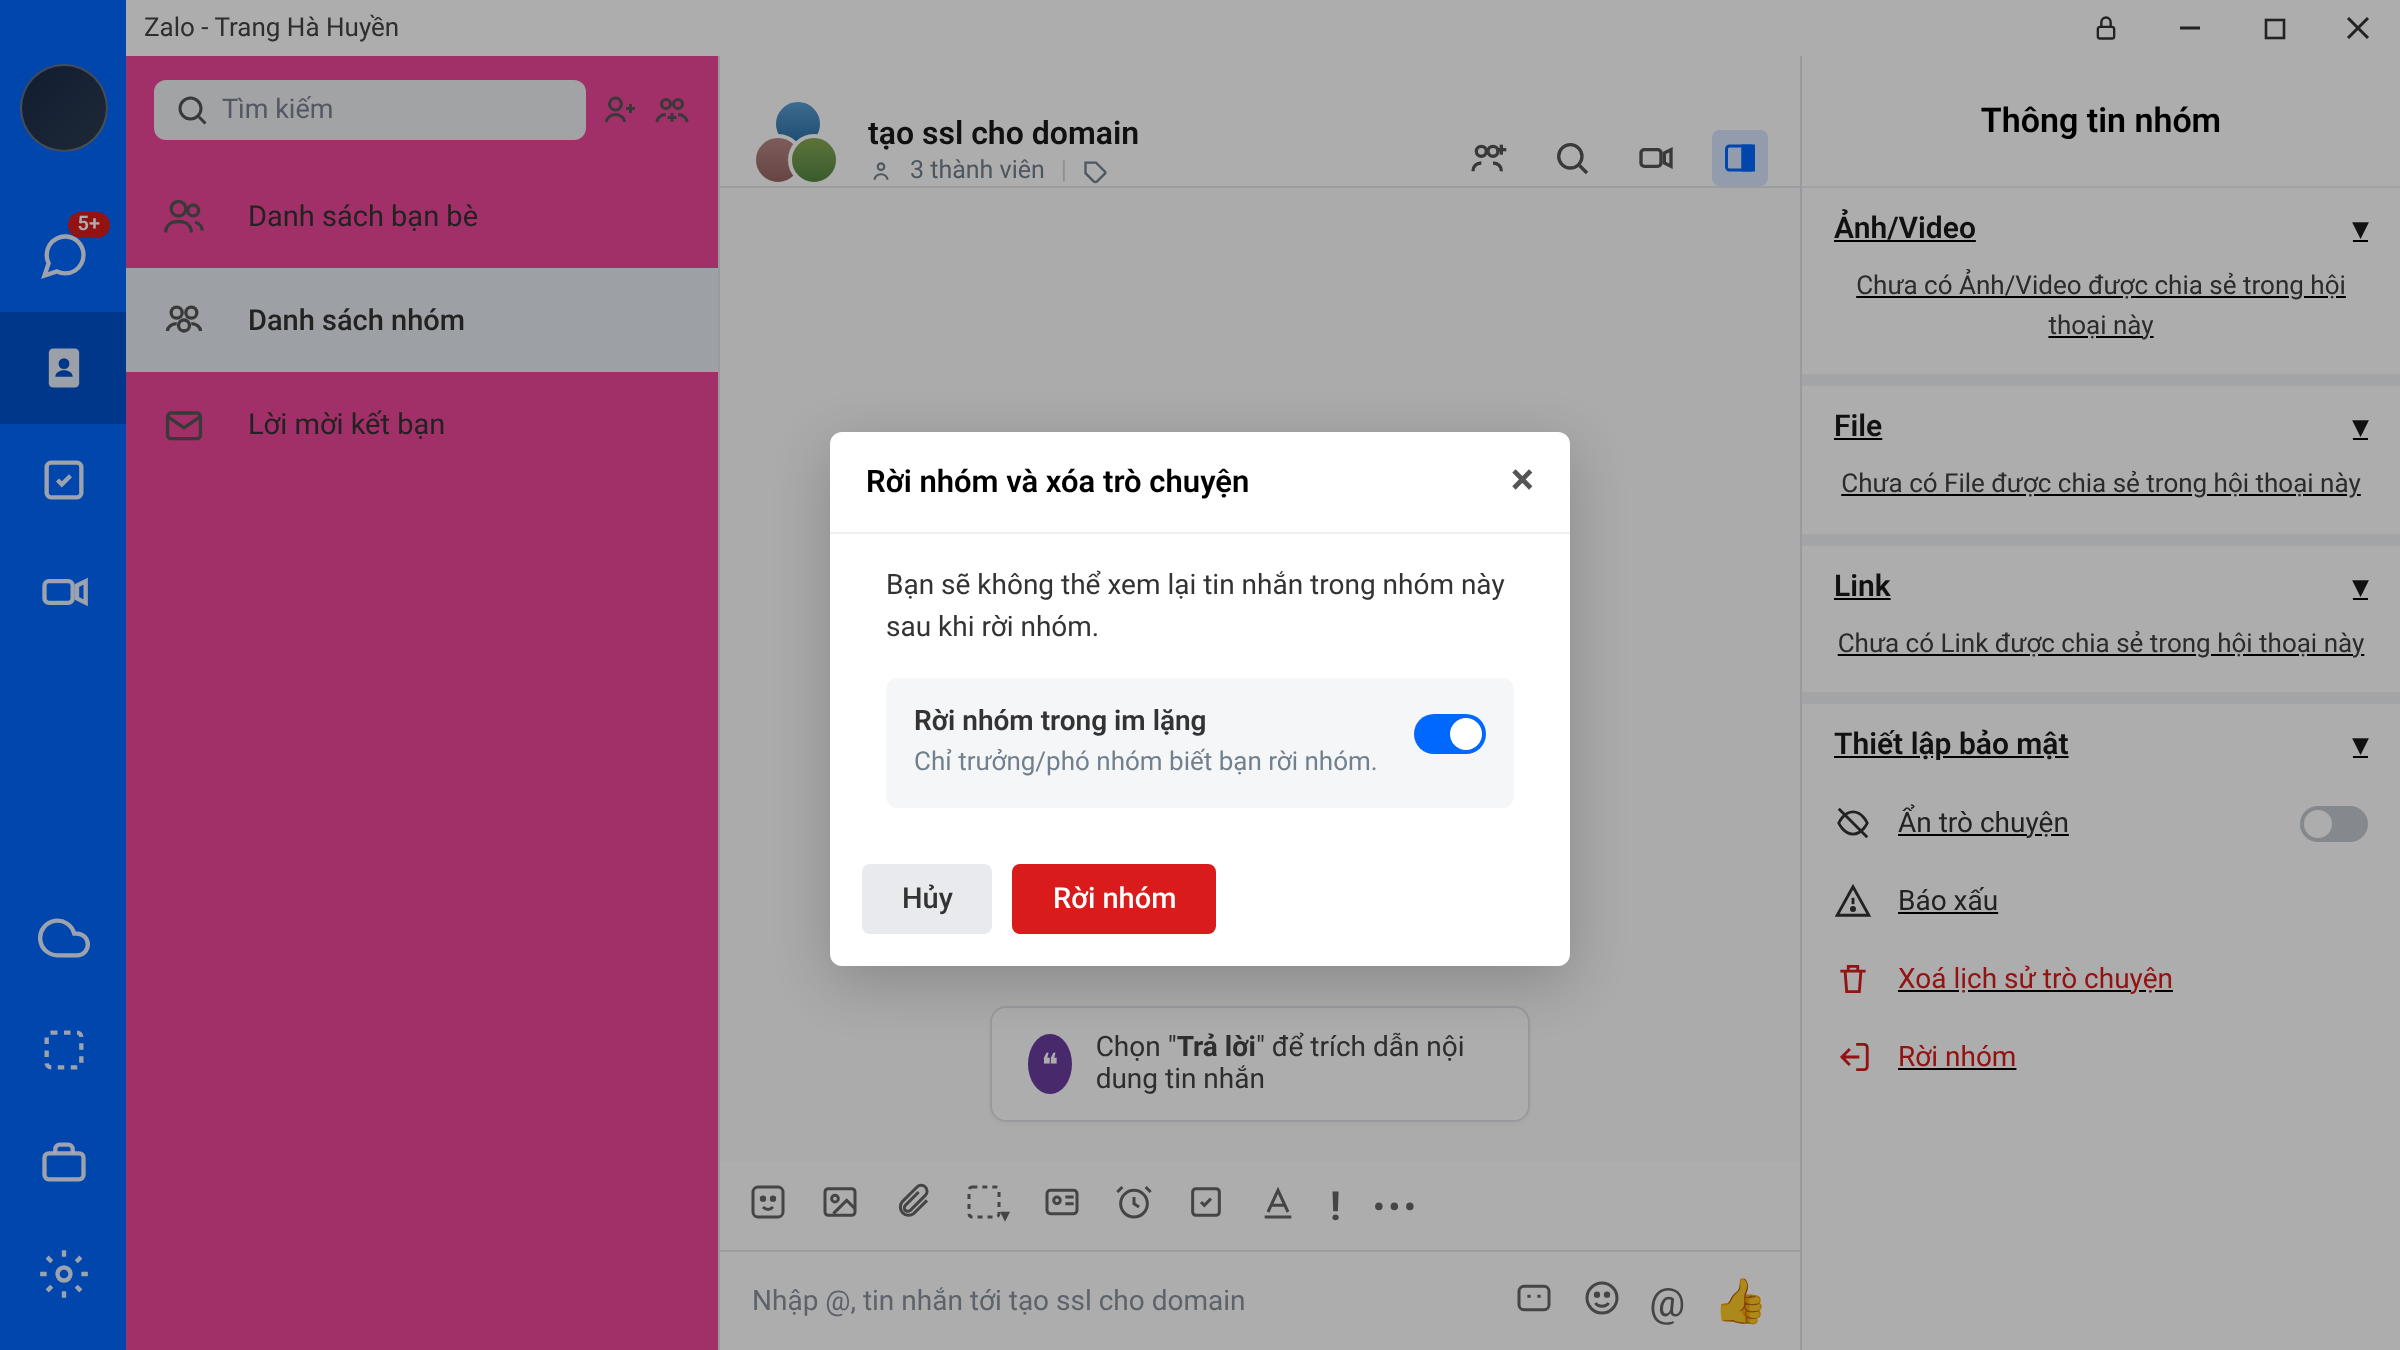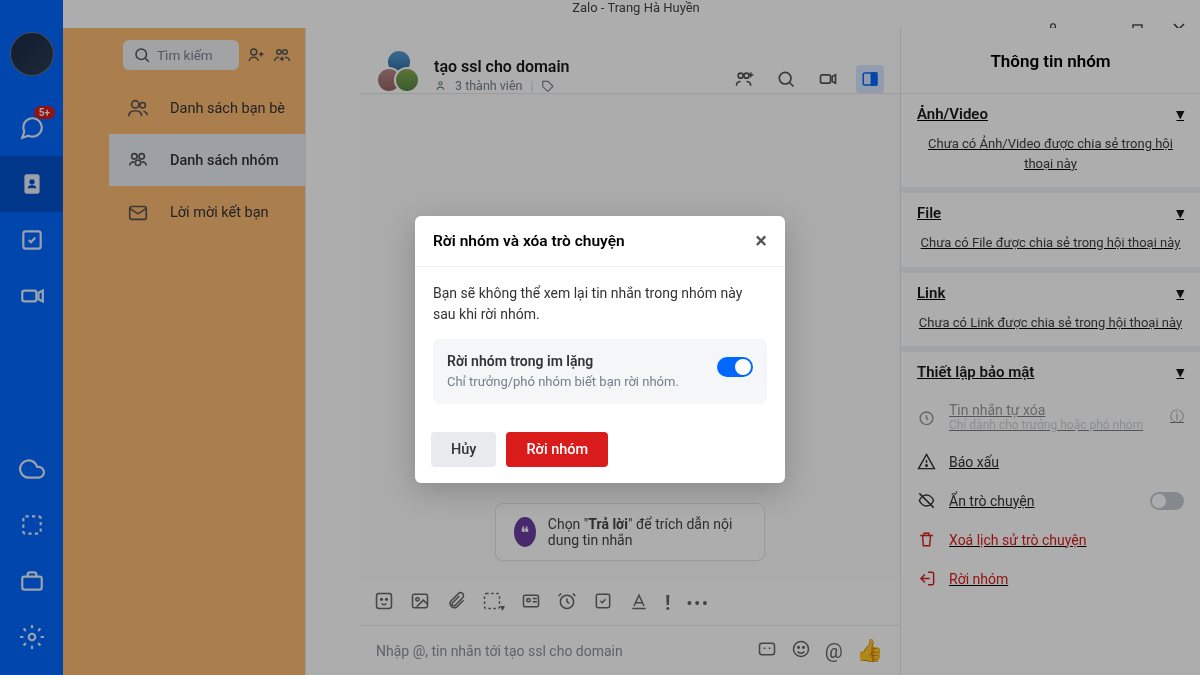--- a/index.html
+++ b/index.html
@@ -1,33 +1,33 @@
 <!DOCTYPE html>
 <html><head>
 <meta charset="utf-8">
 <style>
 * { margin: 0; padding: 0; box-sizing: border-box; font-family: -apple-system, BlinkMacSystemFont, "Segoe UI", Roboto, sans-serif; }
 body { width: 1200px; height: 675px; overflow: hidden; background: #fff; position: relative; }
 
 
-.titlebar { height: 28px; background: #fff; display: flex; align-items: center; padding-left: 72px; font-size: 13px; color: #444; flex-direction: column; }
+.titlebar { height: 28px; background: #fff; display: flex; align-items: center; padding-left: 72px; font-size: 13px; color: #444; }
 .titlebar-controls { margin-left: auto; display: flex; }
 .titlebar-controls span { width: 42px; height: 28px; display: flex; align-items: center; justify-content: center; color: #333; }
 
 
 .rail { position: absolute; left: 0; top: 0; width: 63px; height: 675px; background: #0068ff; display: flex; flex-direction: column; align-items: center; padding-top: 32px; }
 .avatar-main { width: 44px; height: 44px; border-radius: 50%; background: linear-gradient(135deg, #1a2a4a, #2c3e50); margin-bottom: 24px; border: 1px solid rgba(255,255,255,.3); }
 .rail-item { width: 63px; height: 56px; display: flex; align-items: center; justify-content: center; color: rgba(255,255,255,.9); position: relative; }
 .rail-item.active { background: #0052cc; }
 .rail-item svg { width: 26px; height: 26px; }
 .badge { position: absolute; top: 6px; right: 8px; background: #d91b1b; color: #fff; font-size: 10px; font-weight: 600; padding: 1px 5px; border-radius: 8px; }
 .rail-bottom { margin-top: auto; margin-bottom: 10px; }
 
 
-.convcol { position: absolute; left: 63px; top: 28px; width: 243px; height: 647px; background: #fdba74; border-right: 1px solid #e0e3e7; padding-left: 46px; }
+.convcol { position: absolute; left: 63px; top: 28px; width: 297px; height: 647px; background: #ec4899; border-right: 1px solid #e0e3e7; }
 .searchrow { display: flex; align-items: center; padding: 12px 14px; gap: 8px; }
 .searchbox { flex: 1; background: #eef0f3; border-radius: 6px; height: 30px; display: flex; align-items: center; padding: 0 10px; color: #7a8294; font-size: 13.5px; gap: 6px; }
 .searchrow .sicon { color: #555; width: 18px; height: 18px; }
 .navitem { height: 52px; display: flex; align-items: center; padding: 0 18px; gap: 21px; color: #333; font-size: 14.5px; }
 .navitem.active { background: #e8ecf3; font-weight: 500; }
 .navitem svg { width: 22px; height: 22px; color: #555; }
 
 
 .chatcol { position: absolute; left: 360px; top: 28px; width: 540px; height: 647px; background: #fff; display: flex; flex-direction: column; }
 .chathead { height: 66px; display: flex; align-items: flex-end; padding: 0 16px; border-bottom: 1px solid #e3e6ea; }
@@ -62,21 +62,21 @@
 .secrow.danger { color: #d91b1b; }
 .secrow svg { width: 19px; height: 19px; flex-shrink: 0; }
 .pill-toggle { width: 34px; height: 18px; background: #c5c9d0; border-radius: 10px; position: relative; margin-left: auto; }
 .pill-toggle::after { content: ''; position: absolute; left: 2px; top: 2px; width: 14px; height: 14px; background: #fff; border-radius: 50%; }
 
 
 .overlay { position: absolute; inset: 0; background: rgba(0,0,0,.32); z-index: 50; }
 .modal { position: absolute; top: 216px; left: 50%; transform: translateX(-50%); width: 370px; background: #fff; border-radius: 6px; z-index: 51; box-shadow: 0 8px 30px rgba(0,0,0,.2); }
 .modhead { padding: 14px 18px; font-weight: 600; font-size: 15.5px; display: flex; justify-content: space-between; align-items: center; border-bottom: 1px solid #eceff3; }
 .modclose { font-size: 22px; color: #555; line-height: 1; }
-.modbody { padding: 16px 18px; font-size: 14px; color: #333; line-height: 1.5; }
+.modbody { padding: 16px 28px; font-size: 14px; color: #333; line-height: 1.5; }
 .optbox { margin-top: 14px; background: #f5f6f8; border-radius: 6px; padding: 12px 14px; display: flex; gap: 12px; }
 .optlabel { font-weight: 600; font-size: 14px; }
 .optdesc { font-size: 13px; color: #72808e; }
 .toggle-on { width: 36px; height: 20px; background: #0068ff; border-radius: 12px; position: relative; flex-shrink: 0; margin-left: auto; margin-top: 6px; }
 .toggle-on::after { content: ''; position: absolute; right: 2px; top: 2px; width: 16px; height: 16px; background: #fff; border-radius: 50%; }
 .modfoot { padding: 12px 16px 16px; display: flex; gap: 10px; }
 .btn { border: none; border-radius: 4px; padding: 9px 20px; font-size: 14.5px; font-weight: 500; cursor: pointer; }
 .btn-sec { background: #e8eaed; color: #333; }
 .btn-danger { background: #d91b1b; color: #fff; }
 
@@ -354,46 +354,35 @@
         <span>Link</span>
         <span>▾</span>
       </div>
     <div class="secbody">Chưa có Link được chia sẻ trong hội thoại này</div>
   </div>
   <div class="section" style="border-bottom:none">
     <div class="sechead">
         <span>Thiết lập bảo mật</span>
         <span>▾</span>
       </div>
-    <div class="secrow" style="opacity:.5">
+    <div class="secrow">
       <svg viewBox="0 0 24 24" fill="none" stroke="currentColor" stroke-width="1.8">
-          <circle cx="12" cy="13" r="8"></circle>
-          <path d="M12 9v4l2 2"></path>
-        </svg>
-      <div>
-        <div>Tin nhắn tự xóa</div>
-        <div class="muted-sub">Chỉ dành cho trưởng hoặc phó nhóm</div>
-      </div>
-      <span style="margin-left:auto">ⓘ</span>
+          <path d="M3 12s3-7 9-7 9 7 9 7-3 7-9 7-9-7-9-7z"></path>
+          <line x1="3" y1="3" x2="21" y2="21"></line>
+        </svg>
+      <span>Ẩn trò chuyện</span>
+      <div class="pill-toggle"></div>
     </div>
     <div class="secrow">
       <svg viewBox="0 0 24 24" fill="none" stroke="currentColor" stroke-width="1.8">
           <path d="M12 3l10 18H2L12 3z"></path>
           <line x1="12" y1="10" x2="12" y2="14"></line>
           <circle cx="12" cy="17" r="1" fill="currentColor"></circle>
         </svg>
       <span>Báo xấu</span>
-    </div>
-    <div class="secrow">
-      <svg viewBox="0 0 24 24" fill="none" stroke="currentColor" stroke-width="1.8">
-          <path d="M3 12s3-7 9-7 9 7 9 7-3 7-9 7-9-7-9-7z"></path>
-          <line x1="3" y1="3" x2="21" y2="21"></line>
-        </svg>
-      <span>Ẩn trò chuyện</span>
-      <div class="pill-toggle"></div>
     </div>
     <div class="secrow danger">
       <svg viewBox="0 0 24 24" fill="none" stroke="currentColor" stroke-width="1.8">
           <path d="M4 7h16M9 7V4h6v3m-8 0l1 13h8l1-13"></path>
         </svg>
       <span>Xoá lịch sử trò chuyện</span>
     </div>
     <div class="secrow danger">
       <svg viewBox="0 0 24 24" fill="none" stroke="currentColor" stroke-width="1.8">
           <path d="M14 4h5a2 2 0 0 1 2 2v12a2 2 0 0 1-2 2h-5M10 17l-5-5 5-5M5 12h11"></path>

